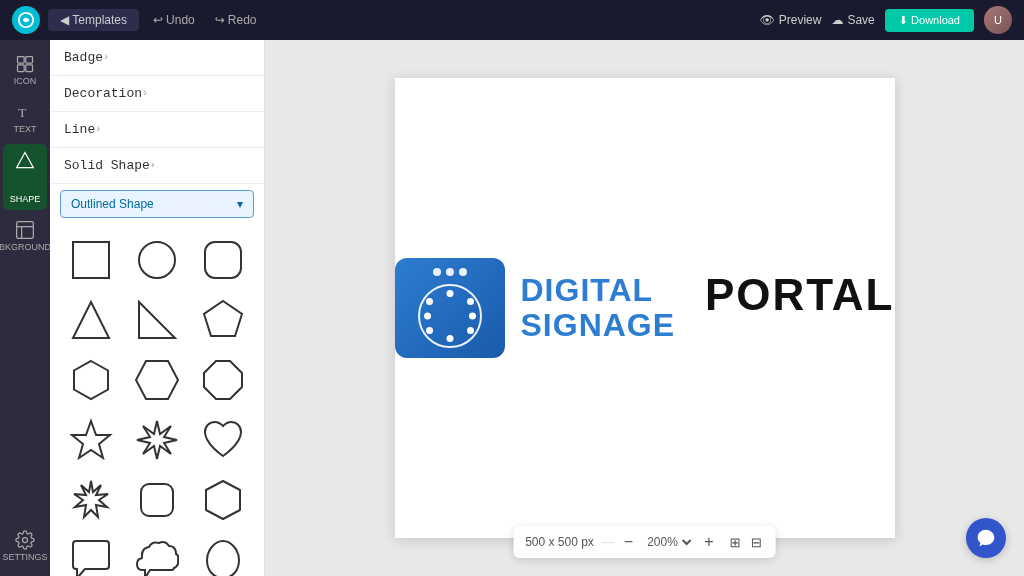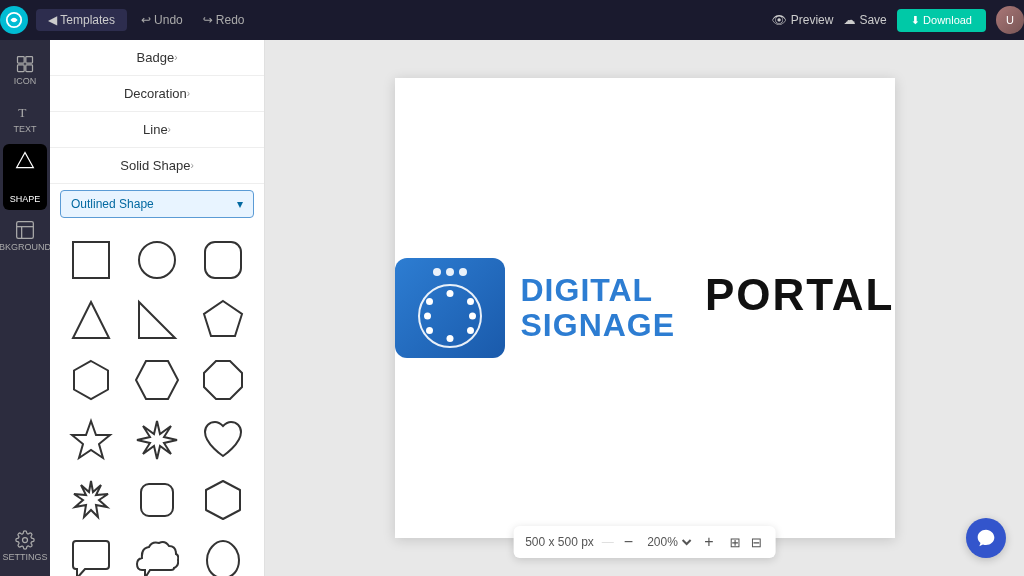--- a/index.html
+++ b/index.html
@@ -4,21 +4,21 @@
   <style>
     * { box-sizing: border-box; margin: 0; padding: 0; }
     body { font-family: -apple-system, BlinkMacSystemFont, 'Segoe UI', sans-serif; background: #f0f0f0; display: flex; flex-direction: column; height: 576px; overflow: hidden; }
 
     
     .topbar {
       height: 40px;
       background: #1a1a2e;
       display: flex;
       align-items: center;
-      padding: 0 0;
+      padding: 0 12px;
       gap: 8px;
       flex-shrink: 0;
     }
     .topbar-logo {
       width: 28px; height: 28px;
       background: #00bcd4;
       border-radius: 50%;
       display: flex; align-items: center; justify-content: center;
       color: white; font-weight: bold; font-size: 14px;
       flex-shrink: 0;
@@ -103,43 +103,44 @@
       display: flex; flex-direction: column; align-items: center;
       color: #aaa;
       font-size: 9px;
       padding: 6px 4px;
       border-radius: 6px;
       cursor: pointer;
       width: 44px;
       text-align: center;
       gap: 2px;
     }
-    .sidebar-item.active { background: #000000; color: white; gap: 24px; }
+    .sidebar-item.active { background: #14532d; color: white; gap: 24px; }
     .sidebar-item svg { width: 20px; height: 20px; }
 
     
     .panel {
       width: 215px;
       background: #fff;
       display: flex;
       flex-direction: column;
       overflow-y: auto;
       flex-shrink: 0;
       border-right: 1px solid #e0e0e0;
     }
 
     .panel-section-header {
       display: flex;
       align-items: center;
-      justify-content: center;
+      justify-content: flex-start;
       padding: 10px 14px;
       font-size: 13px;
       color: #333;
       cursor: pointer;
       border-bottom: 1px solid #eee;
+      font-family: Liberation Mono, monospace;
     }
     .panel-section-header .chevron { font-size: 10px; color: #999; }
 
     .panel-dropdown {
       background: #e8f4ff;
       border: 1.5px solid #5b9bd5;
       border-radius: 4px;
       margin: 6px 10px;
       padding: 6px 10px;
       font-size: 12px;

